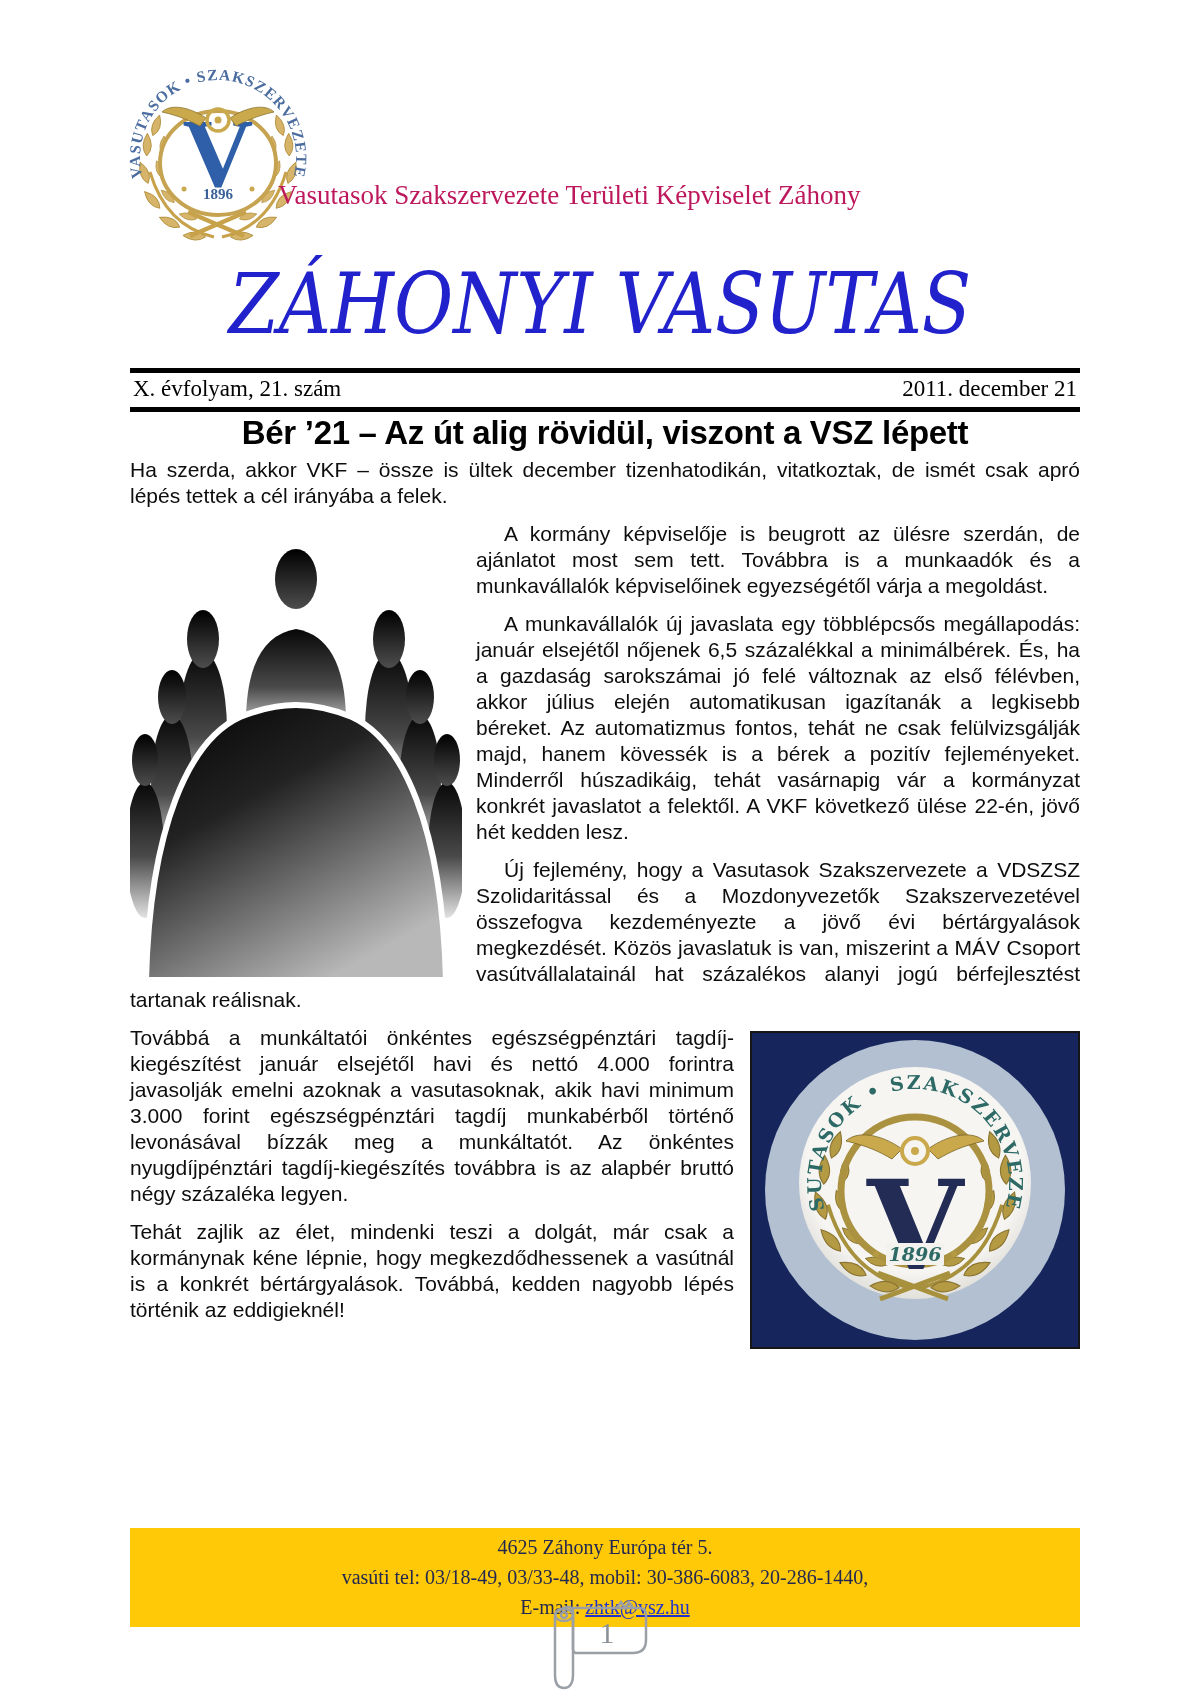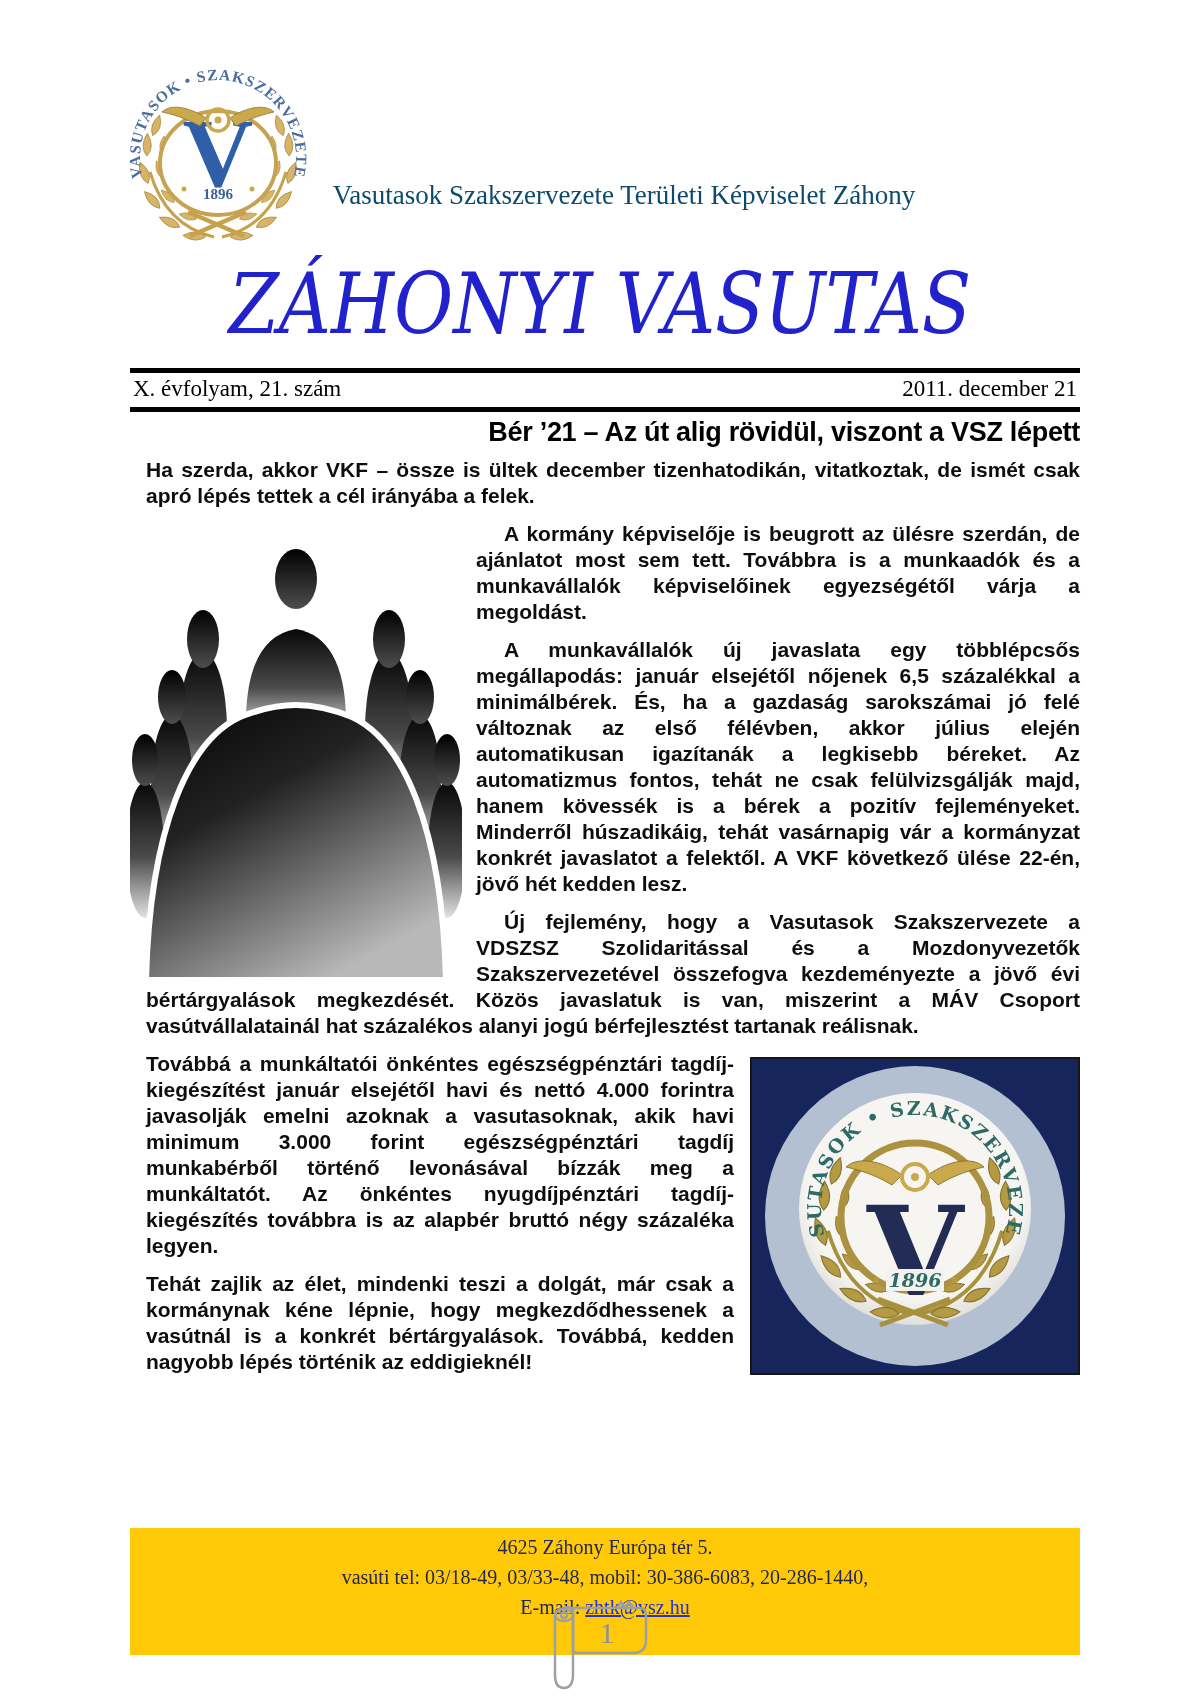--- a/index.html
+++ b/index.html
@@ -1,44 +1,44 @@
 <!DOCTYPE html>
 <html><head>
 <meta charset="utf-8">
 <style>
   html,body{margin:0;padding:0;background:#ffffff;}
   .page{position:relative;width:1200px;height:1696px;background:#ffffff;overflow:hidden;
         font-family:"Liberation Sans",sans-serif;color:#111;}
 
   
   .logo-top{position:absolute;left:128px;top:60px;width:182px;height:192px;}
-  .org-title{position:absolute;left:278px;top:180px;width:692px;text-align:center;white-space:nowrap;
-             font-family:"Liberation Serif",serif;font-size:27px;color:#0c4a6e;}
+  .org-title{position:absolute;left:278px;top:180px;width:692px;white-space:nowrap;
+             font-family:"Liberation Serif",serif;font-size:27px;color:#be185d;}
   .masthead{position:absolute;left:115px;top:256px;width:970px;text-align:center;
             font-family:"DejaVu Serif",serif;font-style:italic;font-size:84px;line-height:96px;
             color:#2222cc;transform:scaleX(.86);transform-origin:center;white-space:nowrap;}
   .rule{position:absolute;left:130px;width:950px;height:5px;background:#000;}
   .rule-top{top:368px;}
   .rule-bottom{top:407px;}
   .info-line{position:absolute;left:133px;top:375px;width:944px;display:flex;justify-content:space-between;
              font-family:"Liberation Serif",serif;font-size:23px;line-height:28px;color:#000;gap:36px;}
 
   
   .article{position:absolute;left:130px;top:416px;width:950px;text-align:justify;
            font-size:21px;line-height:26px;color:#0d0d0d;}
-  .headline{margin:0 0 8px 0;font-size:27px;line-height:33px;font-weight:bold;text-align:right;
+  .headline{margin:0 0 8px 0;font-size:33px;line-height:33px;font-weight:bold;text-align:center;
             letter-spacing:-0.3px;color:#000;}
-  .article p{margin:0 0 12px 16px;font-weight:bold;}
+  .article p{margin:0 0 12px 0;}
   .ind{text-indent:28px;}
   .fig-meeting{float:left;width:332px;height:455px;margin:4px 14px 4px 0;}
   .fig-badge{float:right;width:326px;height:314px;margin:6px 0 8px 16px;border:2px solid #161616;}
   .fig-meeting svg,.fig-badge svg{display:block;}
 
   
-  .footer{position:absolute;left:130px;top:1528px;width:950px;height:127px;background:#ffc907;
+  .footer{position:absolute;left:130px;top:1528px;width:950px;height:99px;background:#ffc907;
           text-align:center;font-family:"Liberation Serif",serif;font-size:20px;line-height:30px;
           color:#232850;padding-top:4px;box-sizing:border-box;}
   .email-link{color:#2233cc;text-decoration:underline;cursor:pointer;}
   .scroll-wrap{position:absolute;left:543px;top:1598px;width:120px;height:100px;z-index:5;}
 </style>
 </head>
 <body>
 
 <div class="page">
 

